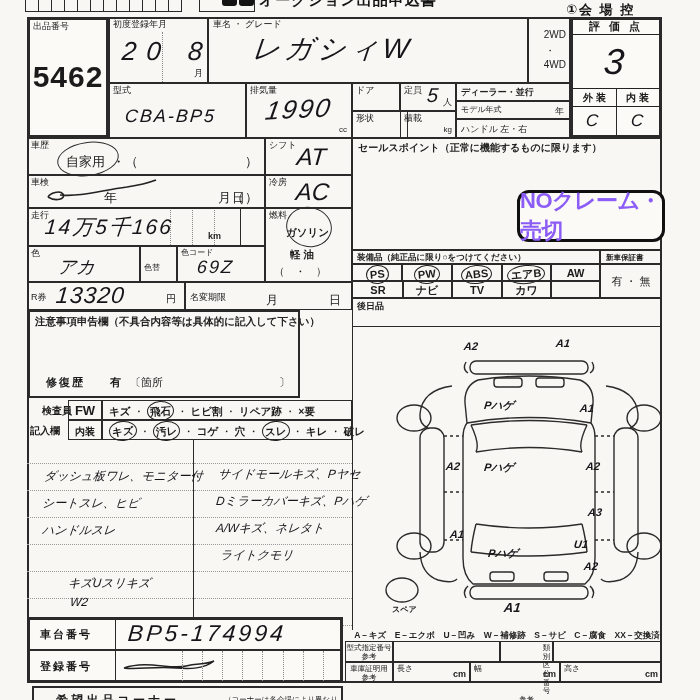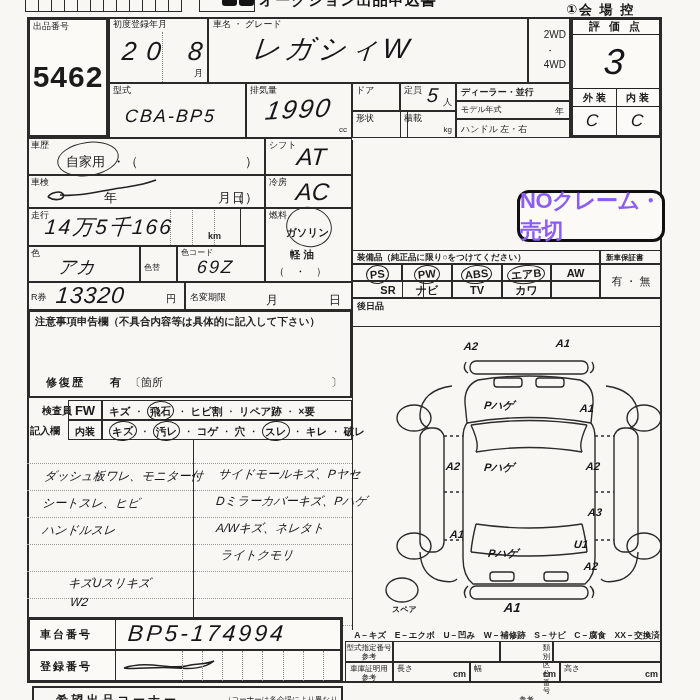--- a/index.html
+++ b/index.html
@@ -185,46 +185,49 @@
   </div>
   <span class="hw" style="left:296px;top:180px;font-size:24px;">AC</span>
   <div class="cell" style="left:265px;top:208px;width:87px;height:74px;">
     <span class="lbl" style="left:3px;top:2px;">燃料</span>
     <span class="abs" style="left:20px;top:17px;font-size:10.5px;font-weight:bold;">ガソリン</span>
     <span class="abs" style="left:24px;top:39px;font-size:10.5px;font-weight:bold;">軽 油</span>
     <span class="abs" style="left:8px;top:56px;font-size:10.5px;">（　・　）</span>
   </div>
   <div class="ellipse" style="left:286px;top:207px;width:44px;height:38px;transform:rotate(12deg);"></div>
 
+  <div class="cell" style="left:352px;top:138px;width:310px;height:112px;">
+    <span class="lbl" style="left:5px;top:3px;font-size:10px;font-weight:bold;">セールスポイント（正常に機能するものに限ります）</span>
+  </div>
   <div class="stamp" style="left:517px;top:190px;width:142px;height:46px;">NOクレーム・売切</div>
 
   <div class="cell" style="left:352px;top:250px;width:248px;height:14px;">
     <span class="lbl" style="left:4px;top:2px;font-size:8.5px;font-weight:bold;">装備品（純正品に限り○をつけてください）</span>
   </div>
   <div class="cell" style="left:600px;top:250px;width:62px;height:14px;">
     <span class="lbl" style="left:5px;top:3px;font-size:7.5px;font-weight:bold;">新車保証書</span>
   </div>
   <div class="eqcell" style="left:352px;top:264px;width:50px;height:17px;"><span class="circ">PS</span></div>
   <div class="eqcell" style="left:402px;top:264px;width:50px;height:17px;"><span class="circ">PW</span></div>
   <div class="eqcell" style="left:452px;top:264px;width:50px;height:17px;"><span class="circ">ABS</span></div>
   <div class="eqcell" style="left:502px;top:264px;width:49px;height:17px;"><span class="circ">エアB</span></div>
   <div class="eqcell" style="left:551px;top:264px;width:49px;height:17px;"><span>AW</span></div>
-  <div class="eqcell" style="left:352px;top:281px;width:72px;height:17px;"><span>SR</span></div>
+  <div class="eqcell" style="left:352px;top:281px;width:52px;height:17px;"><span>SR</span></div>
   <div class="eqcell" style="left:402px;top:281px;width:50px;height:17px;"><span>ナビ</span></div>
   <div class="eqcell" style="left:452px;top:281px;width:50px;height:17px;"><span>TV</span></div>
   <div class="eqcell" style="left:502px;top:281px;width:49px;height:17px;"><span>カワ</span></div>
   <div class="eqcell" style="left:551px;top:281px;width:49px;height:17px;"><span></span></div>
   <div class="cell" style="left:600px;top:264px;width:62px;height:34px;">
     <span class="abs" style="left:0;right:0;top:9px;text-align:center;font-size:11px;">有 ・ 無</span>
   </div>
   <div class="cell" style="left:352px;top:298px;width:310px;height:29px;">
     <span class="lbl" style="left:4px;top:3px;font-weight:bold;">後日品</span>
   </div>
 
-  <div class="cell med" style="left:28px;top:310px;width:324px;height:88px;">
+  <div class="cell med" style="left:28px;top:310px;width:272px;height:88px;">
     <span class="lbl" style="left:5px;top:4px;font-size:10.5px;font-weight:bold;">注意事項申告欄（不具合内容等は具体的に記入して下さい）</span>
     <span class="abs" style="left:16px;bottom:6px;font-size:11px;font-weight:bold;letter-spacing:2px;">修復歴</span>
     <span class="abs" style="left:80px;bottom:6px;font-size:11px;font-weight:bold;">有</span>
     <span class="abs" style="left:100px;bottom:6px;font-size:11px;">〔箇所</span>
     <span class="abs" style="right:8px;bottom:6px;font-size:11px;">〕</span>
   </div>
 
   <span class="insp" style="left:30px;top:404px;font-size:10px;margin-left:12px;">検査員</span>
   <div class="cell" style="left:68px;top:400px;width:34px;height:20px;text-align:center;">
     <span style="font-size:13px;font-weight:bold;line-height:18px;">FW</span>

